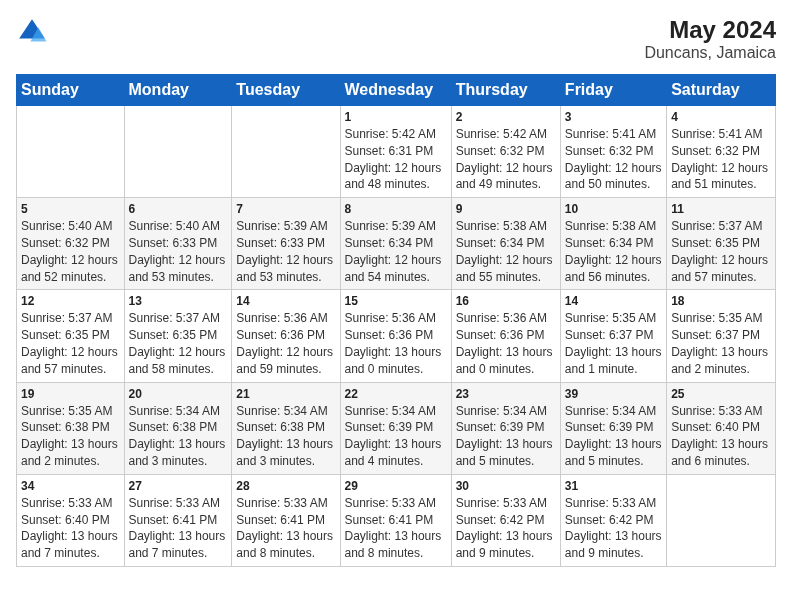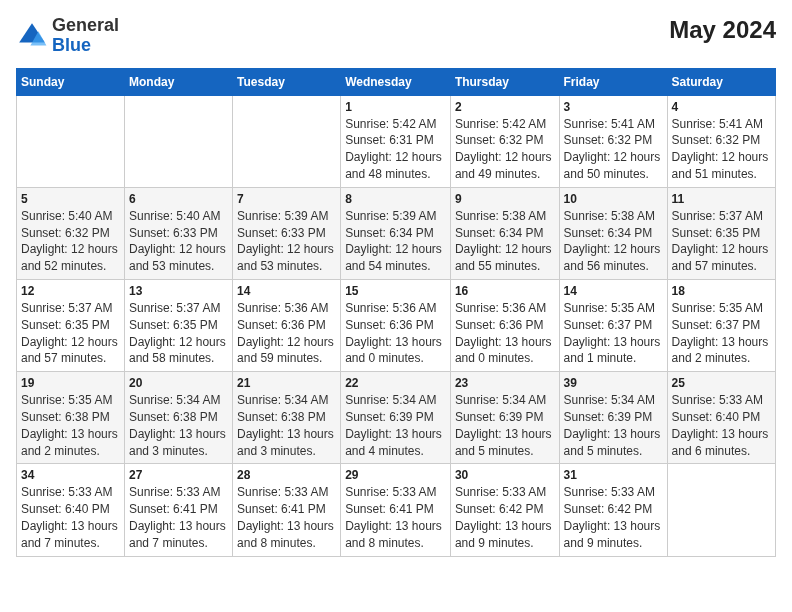--- a/index.html
+++ b/index.html
@@ -55,21 +55,21 @@
     .calendar {
       width: 100%;
       border-collapse: collapse;
       font-size: 11px;
     }
     .calendar th {
       background-color: #1565c0;
       color: #fff;
       padding: 6px 4px;
       text-align: left;
-      font-size: 12px;
+      font-size: 16px;
       border: 1px solid #1565c0;
     }
     .calendar td {
       border: 1px solid #ccc;
       vertical-align: top;
       padding: 4px;
       width: 113px;
       min-height: 80px;
       background: #fff;
     }
@@ -96,27 +96,24 @@
   </style>
 </head>
 <body>
 
 <div class="header">
   <div class="logo">
     <svg class="logo-icon" viewBox="0 0 40 40">
       <polygon points="20,4 36,28 4,28" fill="#1565c0"></polygon>
       <polygon points="28,14 38,32 18,32" fill="#42a5f5" opacity="0.7"></polygon>
     </svg>
-    <div class="logo-text">
-      <span class="logo-general">General</span>
-      <span class="logo-blue">Blue</span>
-    </div>
   </div>
   <div class="title-block">
     <div class="main-title">May 2024</div>
+    <div class="subtitle">Duncans, Jamaica</div>
   </div>
 </div>
 
 <table class="calendar">
   <thead>
     <tr>
     <th>Sunday</th>
         <th>Monday</th>
         <th>Tuesday</th>
         <th>Wednesday</th>

